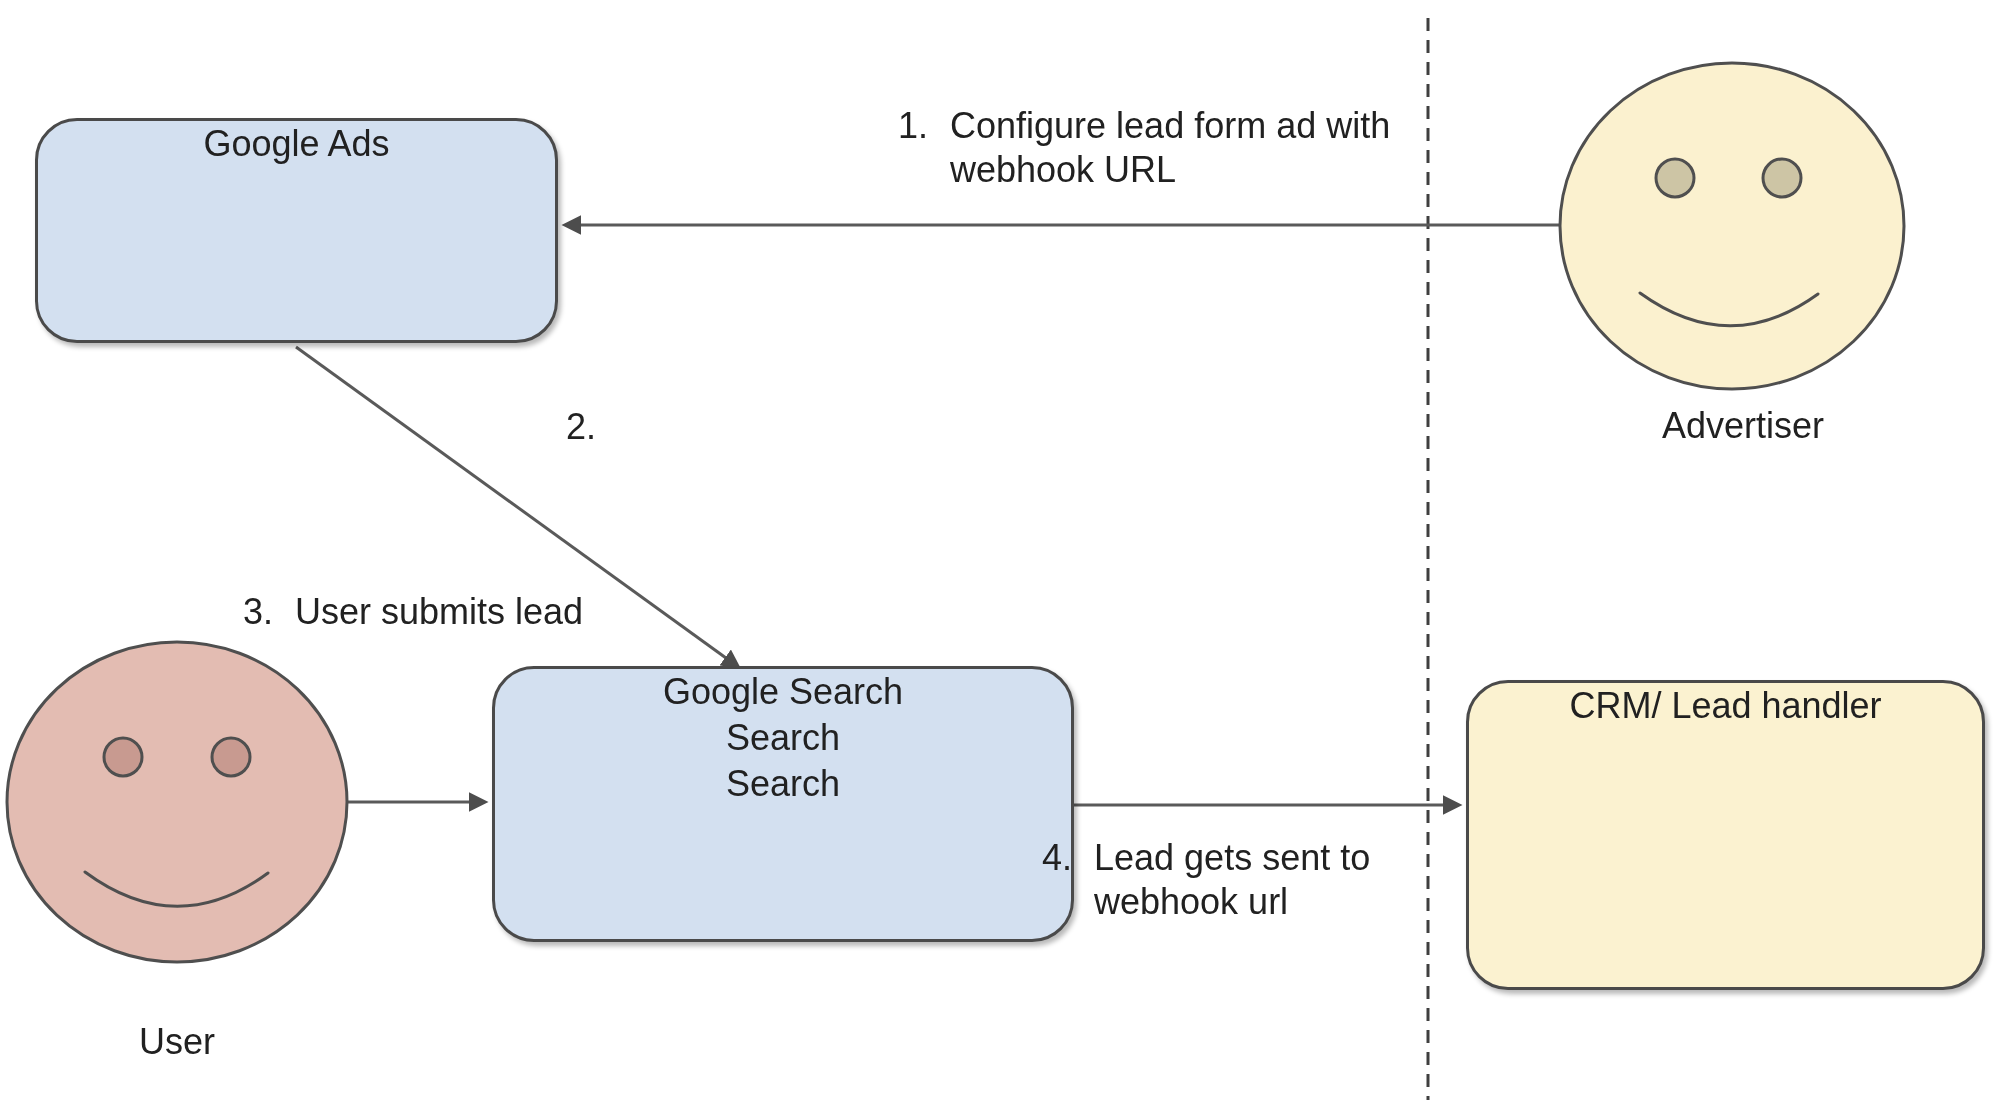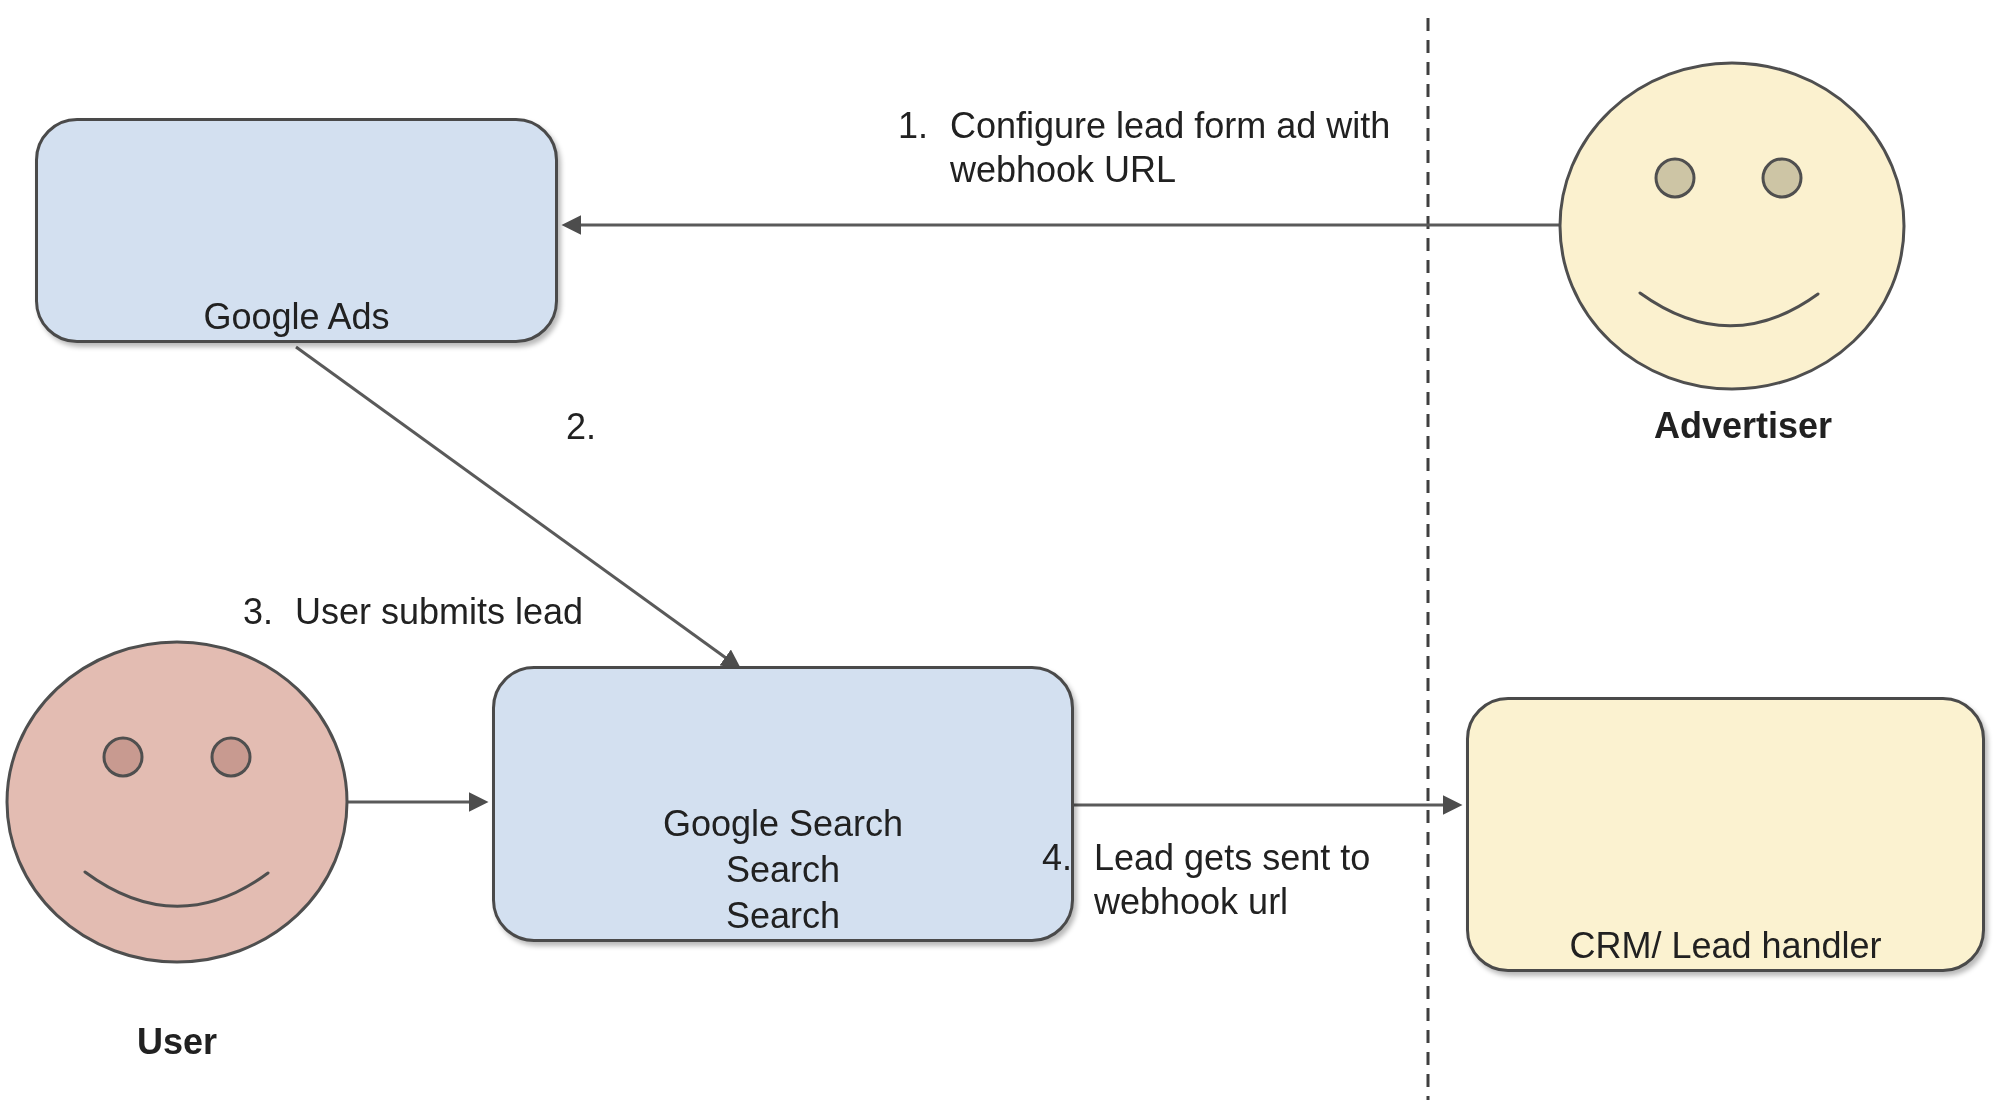--- a/index.html
+++ b/index.html
@@ -3,39 +3,39 @@
 <meta charset="utf-8">
 <style>
   html,body{margin:0;padding:0;background:#ffffff;}
   .stage{
     position:relative;width:2004px;height:1116px;background:#ffffff;overflow:hidden;
     font-family:"Liberation Sans","DejaVu Sans",sans-serif;color:#212121;
   }
   .overlay{position:absolute;left:0;top:0;width:2004px;height:1116px;}
   .node{
     position:absolute;box-sizing:border-box;border:3px solid #4a4a4a;border-radius:42px;
-    display:flex;align-items:flex-end;justify-content:center;text-align:center;
+    display:flex;align-items:flex-start;justify-content:center;text-align:center;
     font-size:36px;line-height:46px;box-shadow:3px 4px 5px rgba(0,0,0,0.28);
   }
   .node-blue{background:#d3e0f0;}
   .node-yellow{background:#fbf2d0;}
   #node-google-ads{left:35px;top:118px;width:523px;height:225px;}
   #node-google-surfaces{left:492px;top:666px;width:582px;height:276px;}
-  #node-crm{left:1466px;top:697px;width:519px;height:275px;}
+  #node-crm{left:1466px;top:680px;width:519px;height:310px;}
   .step{
     position:absolute;display:flex;align-items:flex-start;
     font-size:36px;line-height:44px;white-space:nowrap;
   }
   .step .num{width:52px;flex:none;}
   #step-1{left:898px;top:104px;}
   #step-2{left:566px;top:405px;}
   #step-3{left:243px;top:590px;}
   #step-4{left:1042px;top:836px;}
   .actor-label{
-    position:absolute;font-weight:bold;font-size:36px;line-height:44px;text-align:center;
+    position:absolute;font-weight:normal;font-size:36px;line-height:44px;text-align:center;
   }
   #label-user{left:27px;top:980px;width:300px;margin-top:40px;}
   #label-advertiser{left:1543px;top:404px;width:400px;}
 </style>
 </head>
 <body>
 
 <div class="stage">
 
   <svg class="overlay" viewBox="0 0 2004 1116" xmlns="http://www.w3.org/2000/svg">

